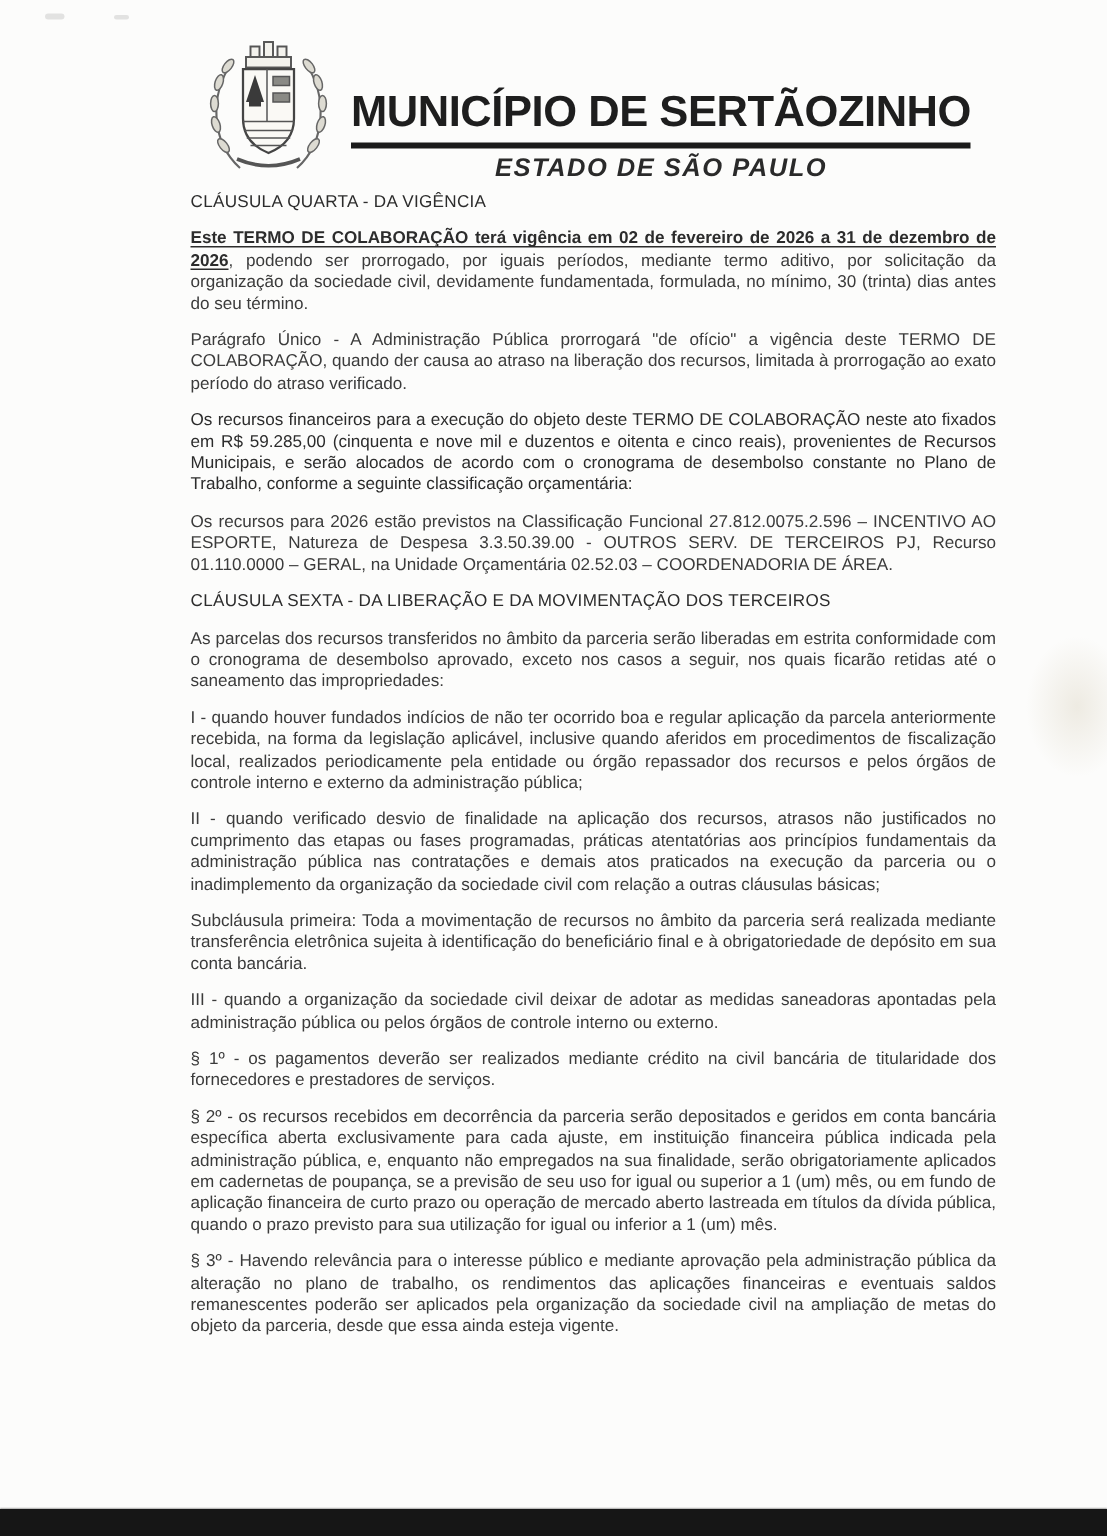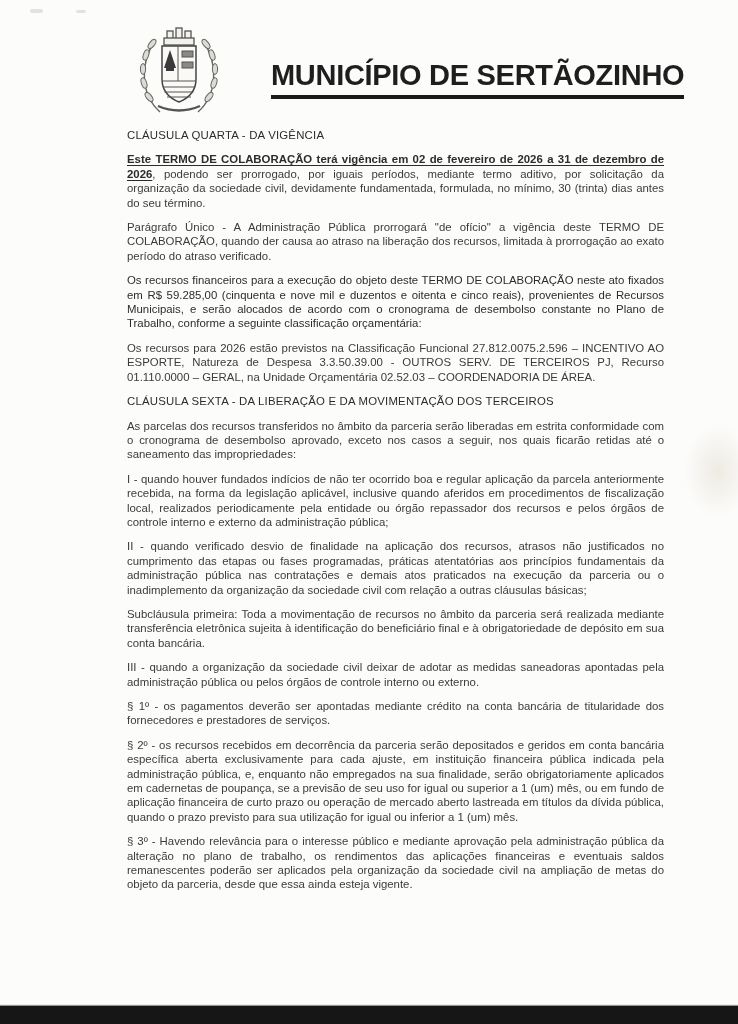--- a/index.html
+++ b/index.html
@@ -6,21 +6,21 @@
   .page{
     position:relative;
     width:738px;height:1024px;
     margin:0 auto;
     background:#fcfcfb;
     font-family:"Liberation Sans", sans-serif;
     overflow:hidden;
     box-shadow:0 0 6px rgba(0,0,0,.2);
   }
   
-  .letterhead{position:absolute;top:24px;left:136px;display:flex;align-items:center;gap:37px;}
+  .letterhead{position:absolute;top:24px;left:136px;display:flex;align-items:flex-end;}
   .crest{width:86px;height:98px;flex:0 0 auto;}
   .header-text{margin-left:12px;padding-top:12px;display:inline-block;}
   .muni-title{
     margin:0;
     font-size:29px;
     font-weight:700;
     letter-spacing:-0.3px;
     color:#1e1e1e;
     border-bottom:4px solid #1a1a1a;
     padding-bottom:3px;
@@ -124,36 +124,37 @@
           <ellipse cx="73" cy="73" rx="2.6" ry="5.4" transform="rotate(38 73 73)"></ellipse>
           <ellipse cx="78" cy="59" rx="2.6" ry="5.4" transform="rotate(18 78 59)"></ellipse>
           <ellipse cx="79" cy="45" rx="2.6" ry="5.4"></ellipse>
           <ellipse cx="76" cy="31" rx="2.6" ry="5.4" transform="rotate(-18 76 31)"></ellipse>
           <ellipse cx="70" cy="20" rx="2.6" ry="5.4" transform="rotate(-38 70 20)"></ellipse>
         </g>
       </svg>
     </div>
     <div class="header-text">
       <h1 class="muni-title">MUNICÍPIO DE SERTÃOZINHO</h1>
+      <div class="state-subtitle">ESTADO DE SÃO PAULO</div>
     </div>
   </header>
 
   <main class="doc-body" id="doc-body">
       <h2><span class="seg-bold">CLÁUSULA QUARTA - DA VIGÊNCIA</span></h2>
       <p><span class="seg-bold-underline">Este TERMO DE COLABORAÇÃO terá vigência em 02 de fevereiro de 2026 a 31 de dezembro de 2026</span><span class="seg-regular">, podendo ser prorrogado, por iguais períodos, mediante termo aditivo, por solicitação da organização da sociedade civil, devidamente fundamentada, formulada, no mínimo, 30 (trinta) dias antes do seu término.</span></p>
       <p><span class="seg-regular">Parágrafo Único - A Administração Pública prorrogará "de ofício" a vigência deste TERMO DE COLABORAÇÃO, quando der causa ao atraso na liberação dos recursos, limitada à prorrogação ao exato período do atraso verificado.</span></p>
       <p><span class="seg-bold">Os recursos financeiros para a execução do objeto deste TERMO DE COLABORAÇÃO neste ato fixados em R$ 59.285,00 (cinquenta e nove mil e duzentos e oitenta e cinco reais), provenientes de Recursos Municipais, e serão alocados de acordo com o cronograma de desembolso constante no Plano de Trabalho, conforme a seguinte classificação orçamentária:</span></p>
       <p><span class="seg-regular">Os recursos para 2026 estão previstos na Classificação Funcional 27.812.0075.2.596 – INCENTIVO AO ESPORTE, Natureza de Despesa 3.3.50.39.00 - OUTROS SERV. DE TERCEIROS PJ, Recurso 01.110.0000 – GERAL, na Unidade Orçamentária 02.52.03 – COORDENADORIA DE ÁREA.</span></p>
       <h2><span class="seg-bold">CLÁUSULA SEXTA - DA LIBERAÇÃO E DA MOVIMENTAÇÃO DOS TERCEIROS</span></h2>
       <p><span class="seg-regular">As parcelas dos recursos transferidos no âmbito da parceria serão liberadas em estrita conformidade com o cronograma de desembolso aprovado, exceto nos casos a seguir, nos quais ficarão retidas até o saneamento das impropriedades:</span></p>
       <p><span class="seg-regular">I - quando houver fundados indícios de não ter ocorrido boa e regular aplicação da parcela anteriormente recebida, na forma da legislação aplicável, inclusive quando aferidos em procedimentos de fiscalização local, realizados periodicamente pela entidade ou órgão repassador dos recursos e pelos órgãos de controle interno e externo da administração pública;</span></p>
       <p><span class="seg-regular">II - quando verificado desvio de finalidade na aplicação dos recursos, atrasos não justificados no cumprimento das etapas ou fases programadas, práticas atentatórias aos princípios fundamentais da administração pública nas contratações e demais atos praticados na execução da parceria ou o inadimplemento da organização da sociedade civil com relação a outras cláusulas básicas;</span></p>
       <p><span class="seg-regular">Subcláusula primeira: Toda a movimentação de recursos no âmbito da parceria será realizada mediante transferência eletrônica sujeita à identificação do beneficiário final e à obrigatoriedade de depósito em sua conta bancária.</span></p>
       <p><span class="seg-regular">III - quando a organização da sociedade civil deixar de adotar as medidas saneadoras apontadas pela administração pública ou pelos órgãos de controle interno ou externo.</span></p>
-      <p><span class="seg-regular">§ 1º - os pagamentos deverão ser apontadas mediante crédito na conta bancária de titularidade dos fornecedores e prestadores de serviços.</span></p>
+      <p><span class="seg-regular">§ 1º - os pagamentos deverão ser realizados mediante crédito na civil bancária de titularidade dos fornecedores e prestadores de serviços.</span></p>
       <p><span class="seg-regular">§ 2º - os recursos recebidos em decorrência da parceria serão depositados e geridos em conta bancária específica aberta exclusivamente para cada ajuste, em instituição financeira pública indicada pela administração pública, e, enquanto não empregados na sua finalidade, serão obrigatoriamente aplicados em cadernetas de poupança, se a previsão de seu uso for igual ou superior a 1 (um) mês, ou em fundo de aplicação financeira de curto prazo ou operação de mercado aberto lastreada em títulos da dívida pública, quando o prazo previsto para sua utilização for igual ou inferior a 1 (um) mês.</span></p>
       <p><span class="seg-regular">§ 3º - Havendo relevância para o interesse público e mediante aprovação pela administração pública da alteração no plano de trabalho, os rendimentos das aplicações financeiras e eventuais saldos remanescentes poderão ser aplicados pela organização da sociedade civil na ampliação de metas do objeto da parceria, desde que essa ainda esteja vigente.</span></p>
     </main>
 
   <div class="smudge"></div>
   <div class="scan-bar"></div>
 
 </div>
 
 </body></html>

